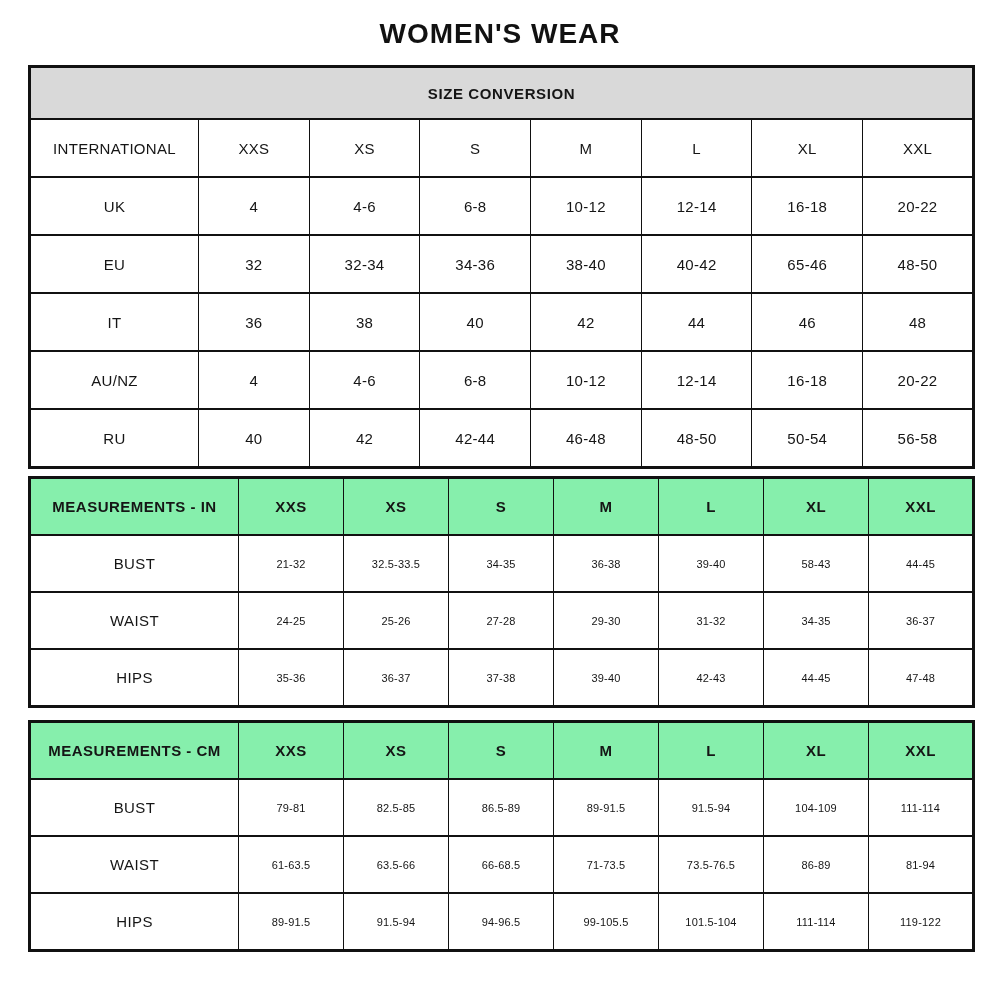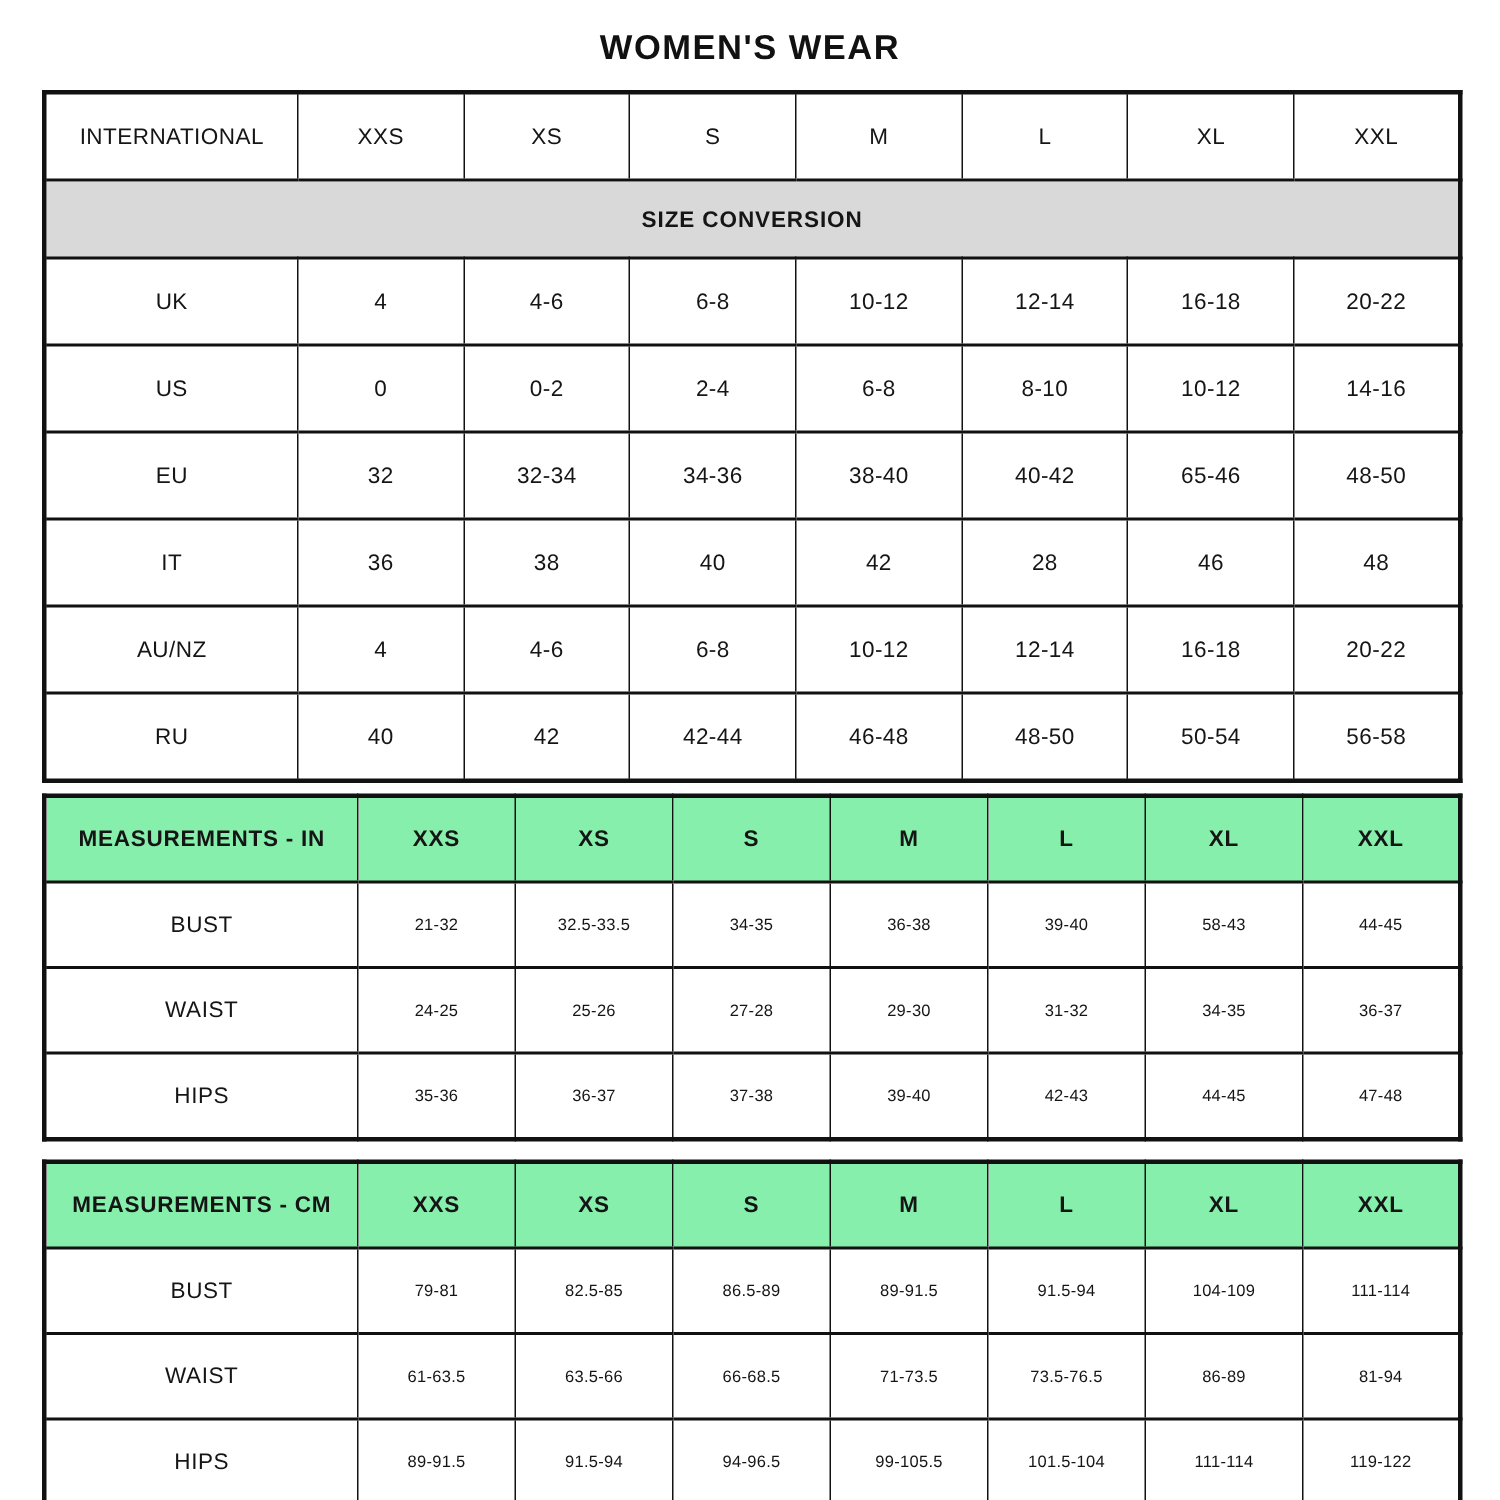--- a/index.html
+++ b/index.html
@@ -12,21 +12,21 @@
     color: #151515;
   }
   .page {
     box-sizing: border-box;
     width: 1000px;
     padding: 12px 28px 0 28px;
   }
   .page-title {
     margin: 6px 0 15px 0;
     text-align: center;
-    font-size: 23px;
+    font-size: 28px;
     font-weight: 700;
     letter-spacing: 1px;
     color: #111111;
   }
   table.tbl {
     border-collapse: collapse;
     table-layout: fixed;
     width: 944px;
     border: 3px solid #111111;
     background: #ffffff;
@@ -80,69 +80,59 @@
       <col class="sz">
         <col class="sz">
         <col class="sz">
         <col class="sz">
         <col class="sz">
         <col class="sz">
         <col class="sz">
     </colgroup>
     <tbody>
       <tr>
+        <td colspan="8" class="banner">SIZE CONVERSION</td>
+      </tr>
+    <tr>
           <td class="hcell">INTERNATIONAL</td>
           <td class="hcell">XXS</td>
           <td class="hcell">XS</td>
           <td class="hcell">S</td>
           <td class="hcell">M</td>
           <td class="hcell">L</td>
           <td class="hcell">XL</td>
           <td class="hcell">XXL</td>
         </tr>
-    <tr>
-        <td colspan="8" class="banner">SIZE CONVERSION</td>
-      </tr>
         <tr>
           <td class="rowlab">UK</td>
           <td class="vcell">4</td>
           <td class="vcell">4-6</td>
           <td class="vcell">6-8</td>
           <td class="vcell">10-12</td>
           <td class="vcell">12-14</td>
           <td class="vcell">16-18</td>
           <td class="vcell">20-22</td>
         </tr>
         <tr>
-          <td class="rowlab">US</td>
-          <td class="vcell">0</td>
-          <td class="vcell">0-2</td>
-          <td class="vcell">2-4</td>
-          <td class="vcell">6-8</td>
-          <td class="vcell">8-10</td>
-          <td class="vcell">10-12</td>
-          <td class="vcell">14-16</td>
-        </tr>
-        <tr>
           <td class="rowlab">EU</td>
           <td class="vcell">32</td>
           <td class="vcell">32-34</td>
           <td class="vcell">34-36</td>
           <td class="vcell">38-40</td>
           <td class="vcell">40-42</td>
           <td class="vcell">65-46</td>
           <td class="vcell">48-50</td>
         </tr>
         <tr>
           <td class="rowlab">IT</td>
           <td class="vcell">36</td>
           <td class="vcell">38</td>
           <td class="vcell">40</td>
           <td class="vcell">42</td>
-          <td class="vcell">28</td>
+          <td class="vcell">44</td>
           <td class="vcell">46</td>
           <td class="vcell">48</td>
         </tr>
         <tr>
           <td class="rowlab">AU/NZ</td>
           <td class="vcell">4</td>
           <td class="vcell">4-6</td>
           <td class="vcell">6-8</td>
           <td class="vcell">10-12</td>
           <td class="vcell">12-14</td>

